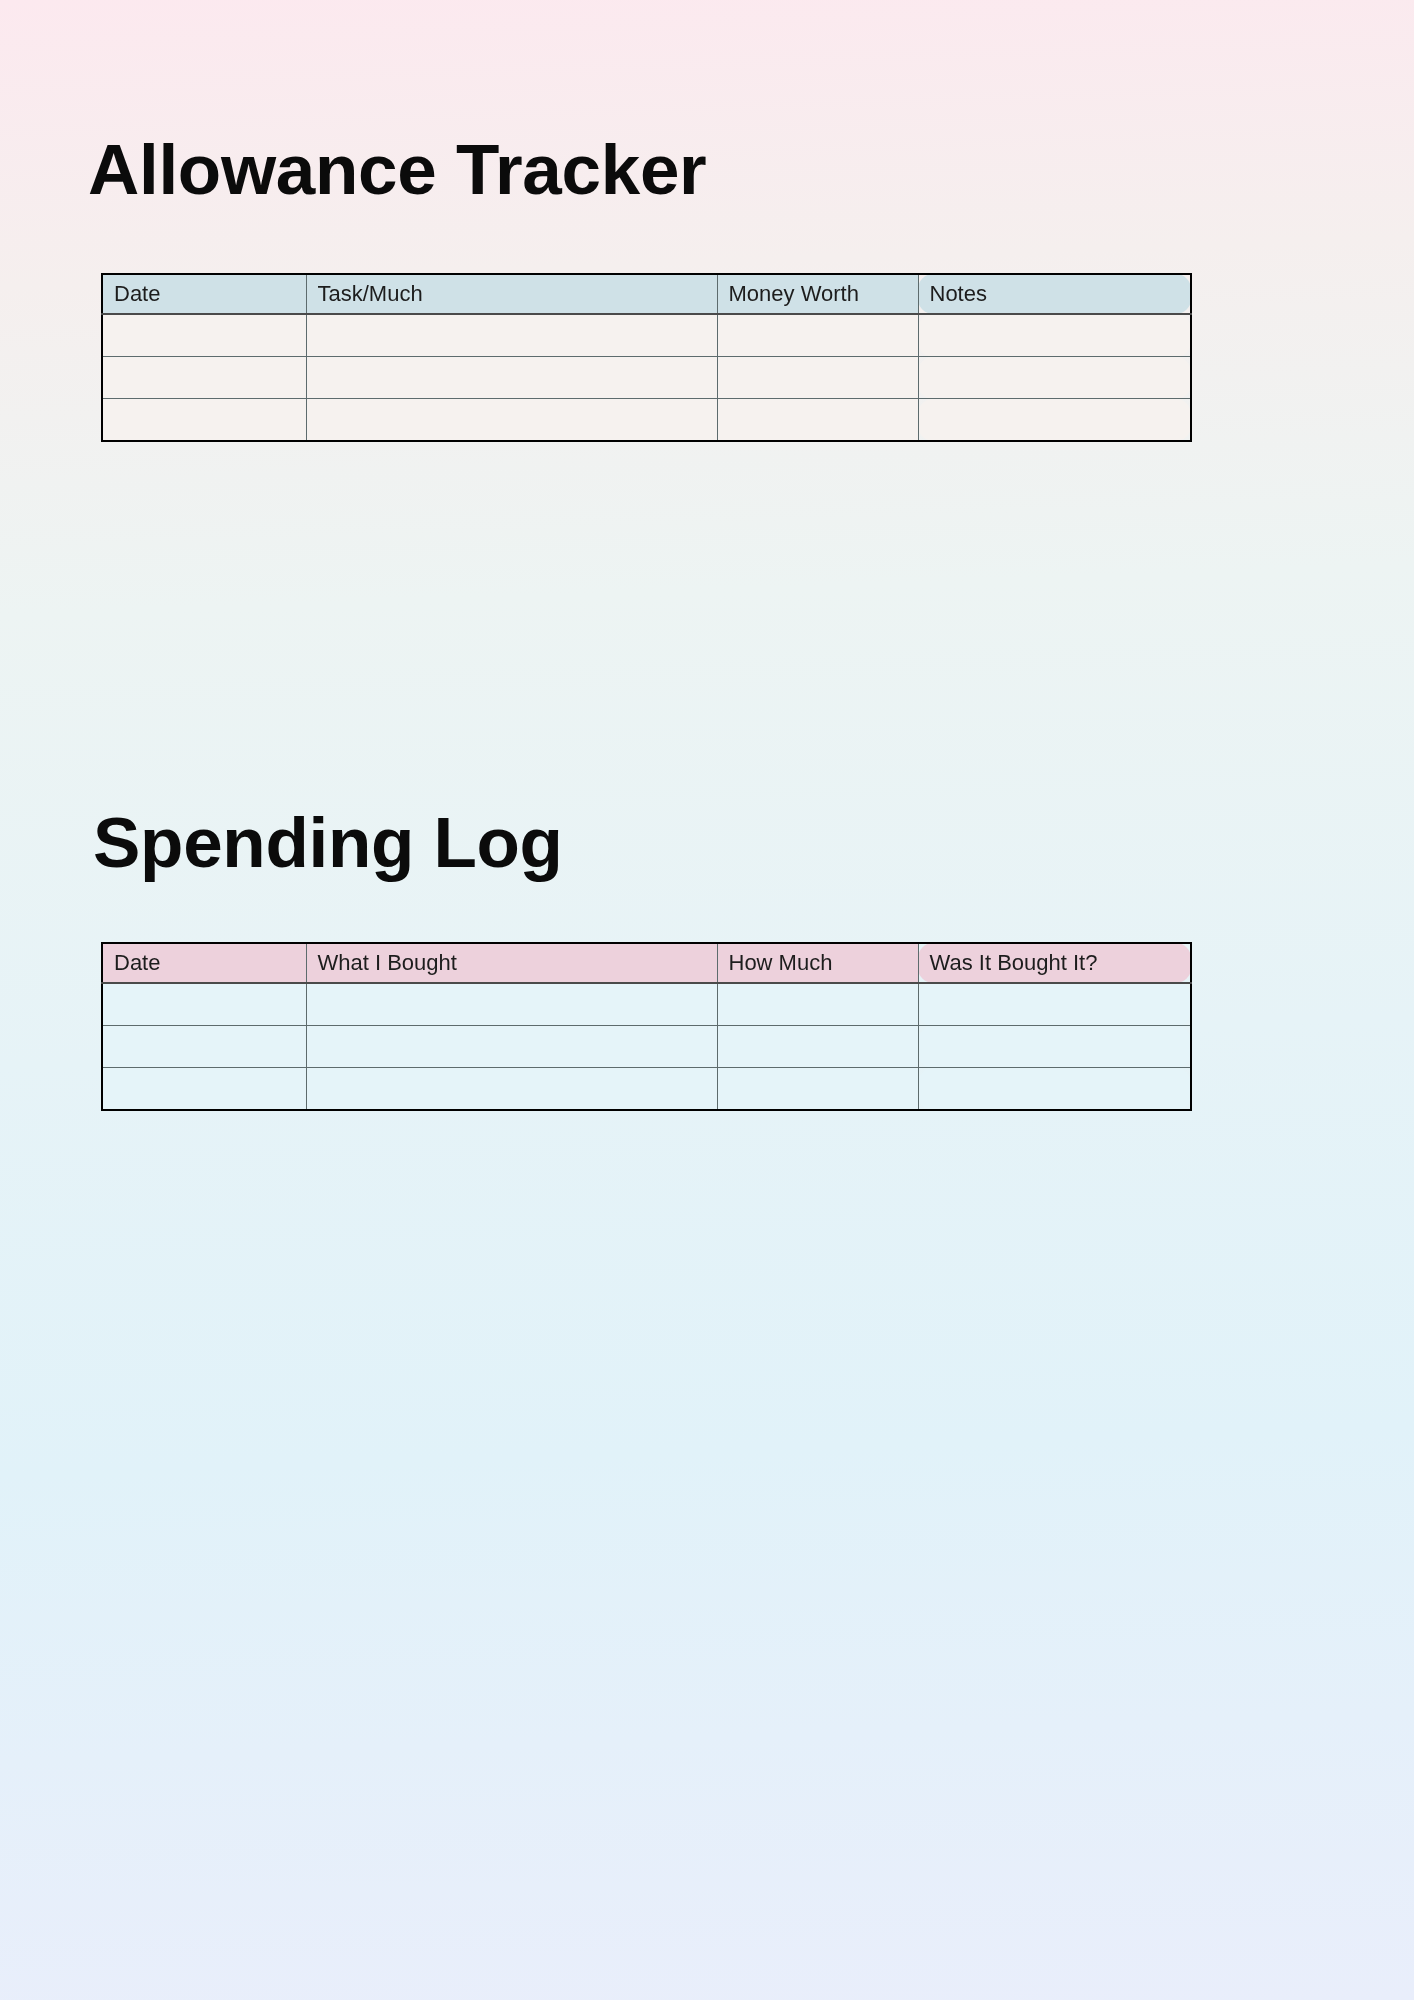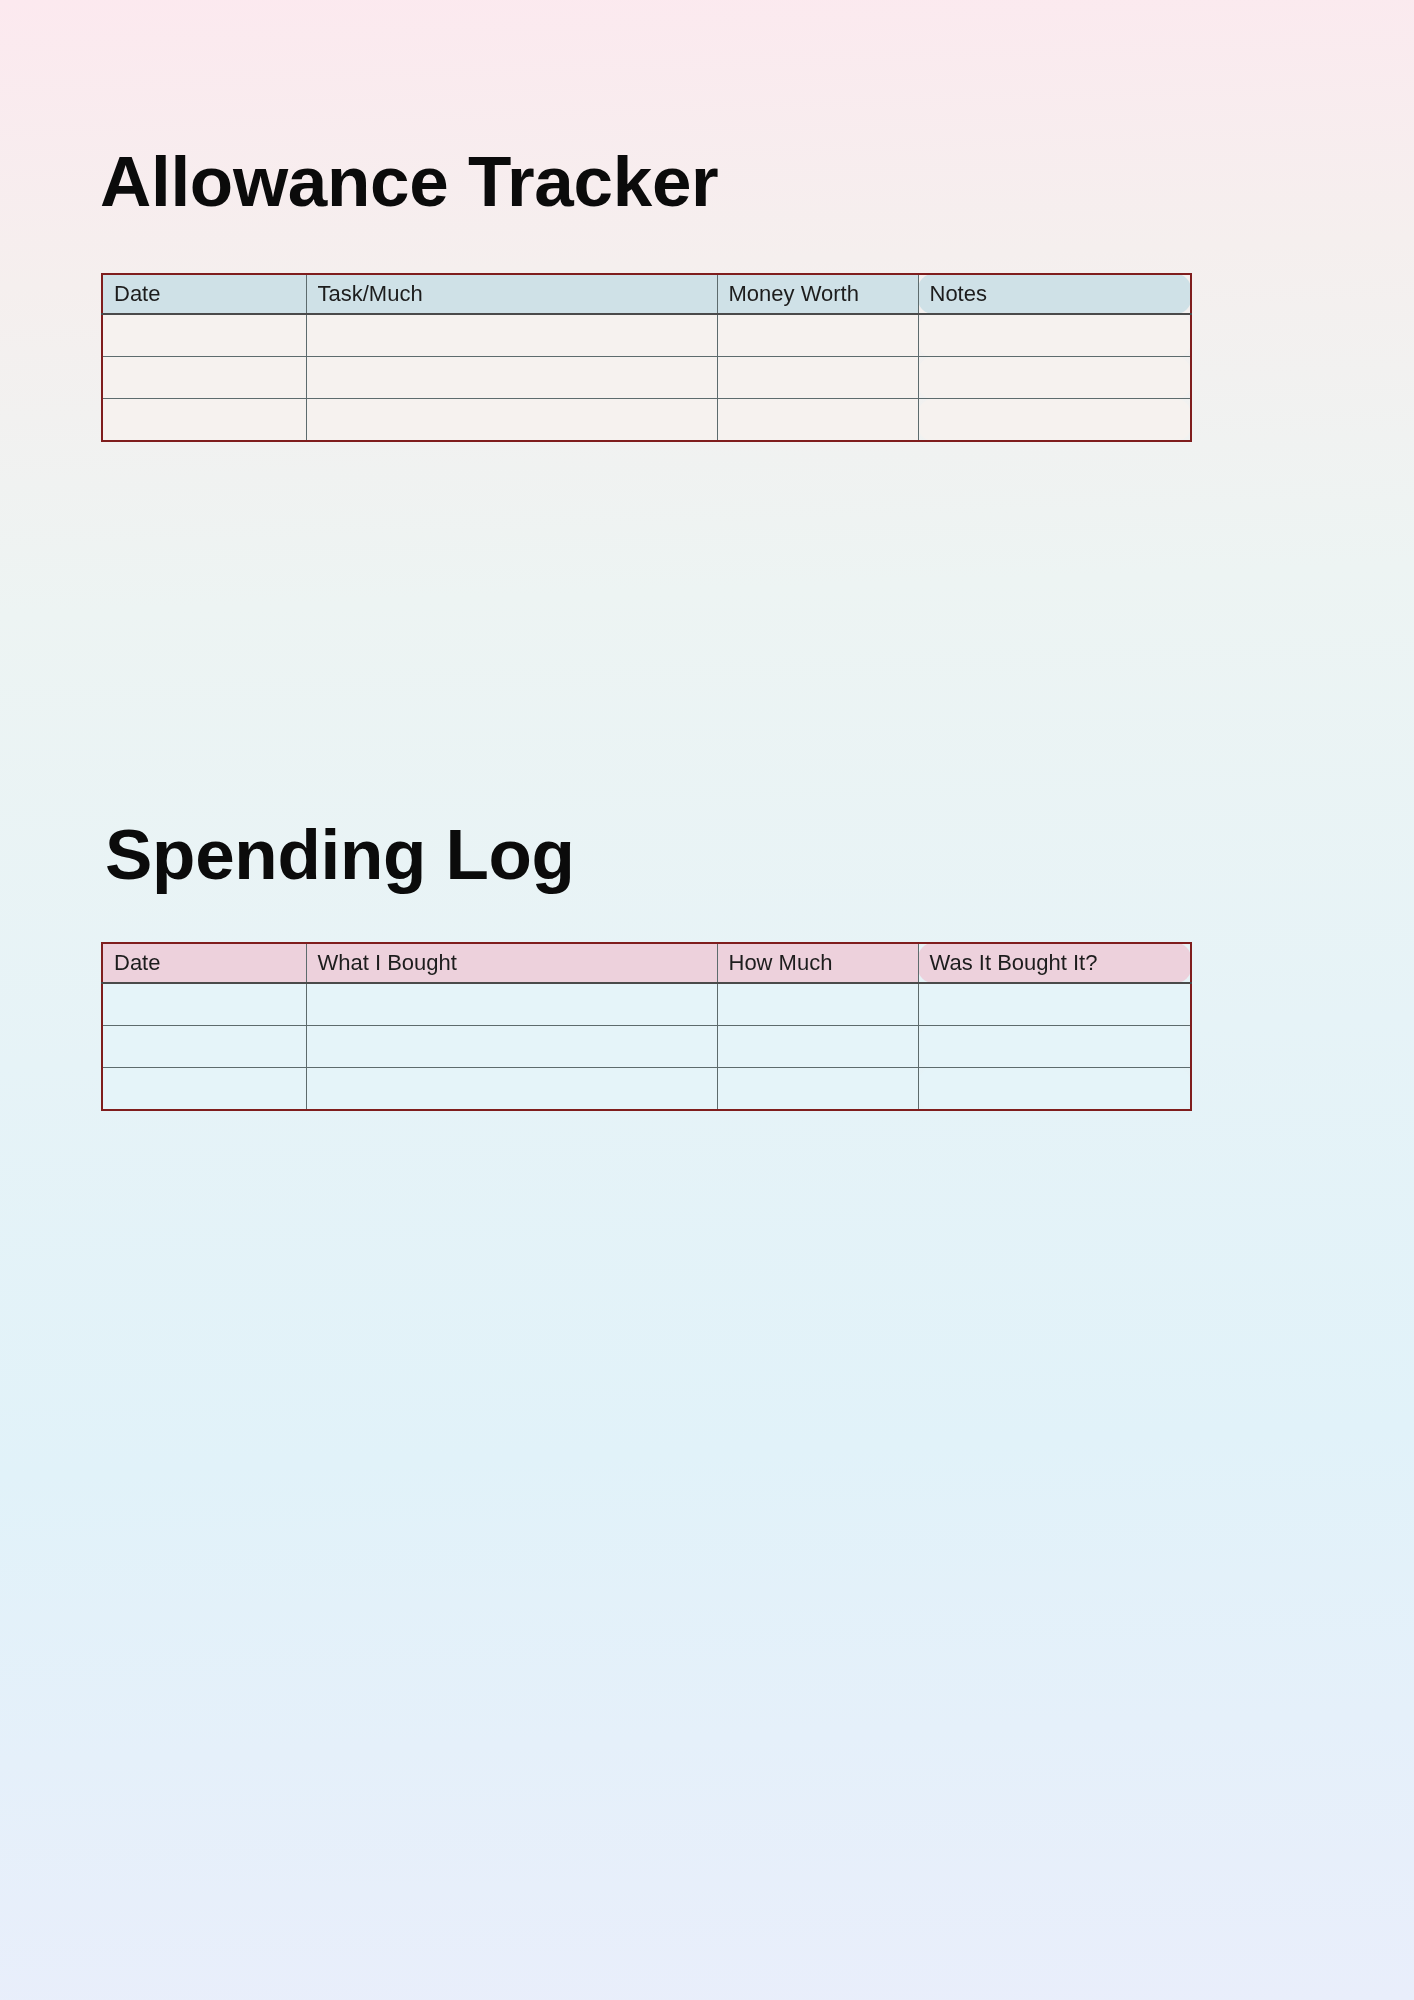--- a/index.html
+++ b/index.html
@@ -15,38 +15,38 @@
     background: linear-gradient(178deg,
       #fce9ef 0%,
       #f5efee 14%,
       #edf4f3 30%,
       #e6f3f7 52%,
       #e1f2f9 72%,
       #e9eefb 100%);
   }
   .page-title {
     position: absolute;
-    margin: 12px;
+    margin: 0;
     font-size: 71px;
     font-weight: bold;
     line-height: 1;
     letter-spacing: -0.3px;
     color: #0b0b0b;
     white-space: nowrap;
   }
   #allowance-title { left: 88px; top: 134px; }
   #spending-title  { left: 93px; top: 807px; text-align: right; }
 
   table.sheet {
     position: absolute;
     left: 101px;
     border-collapse: collapse;
     table-layout: fixed;
     width: 1089px;
-    border: 2px solid #7f1d1d;
+    border: 2px solid #000000;
   }
   #allowance-table { top: 273px; }
   #spending-table  { top: 942px; }
 
   table.sheet th {
     height: 38px;
     padding: 0 8px 0 11px;
     font-size: 22px;
     font-weight: normal;
     text-align: left;

